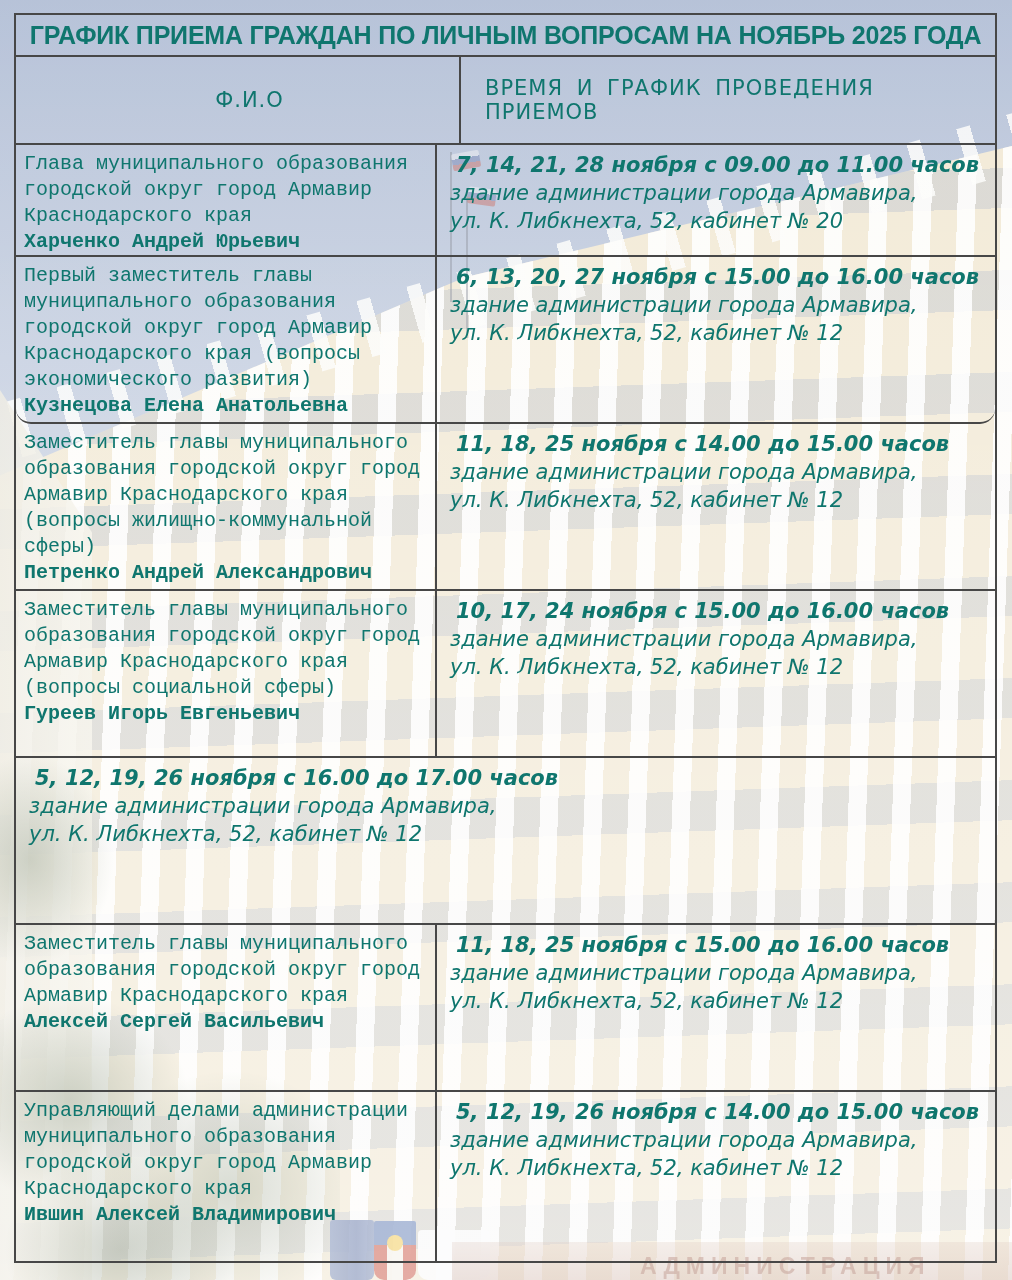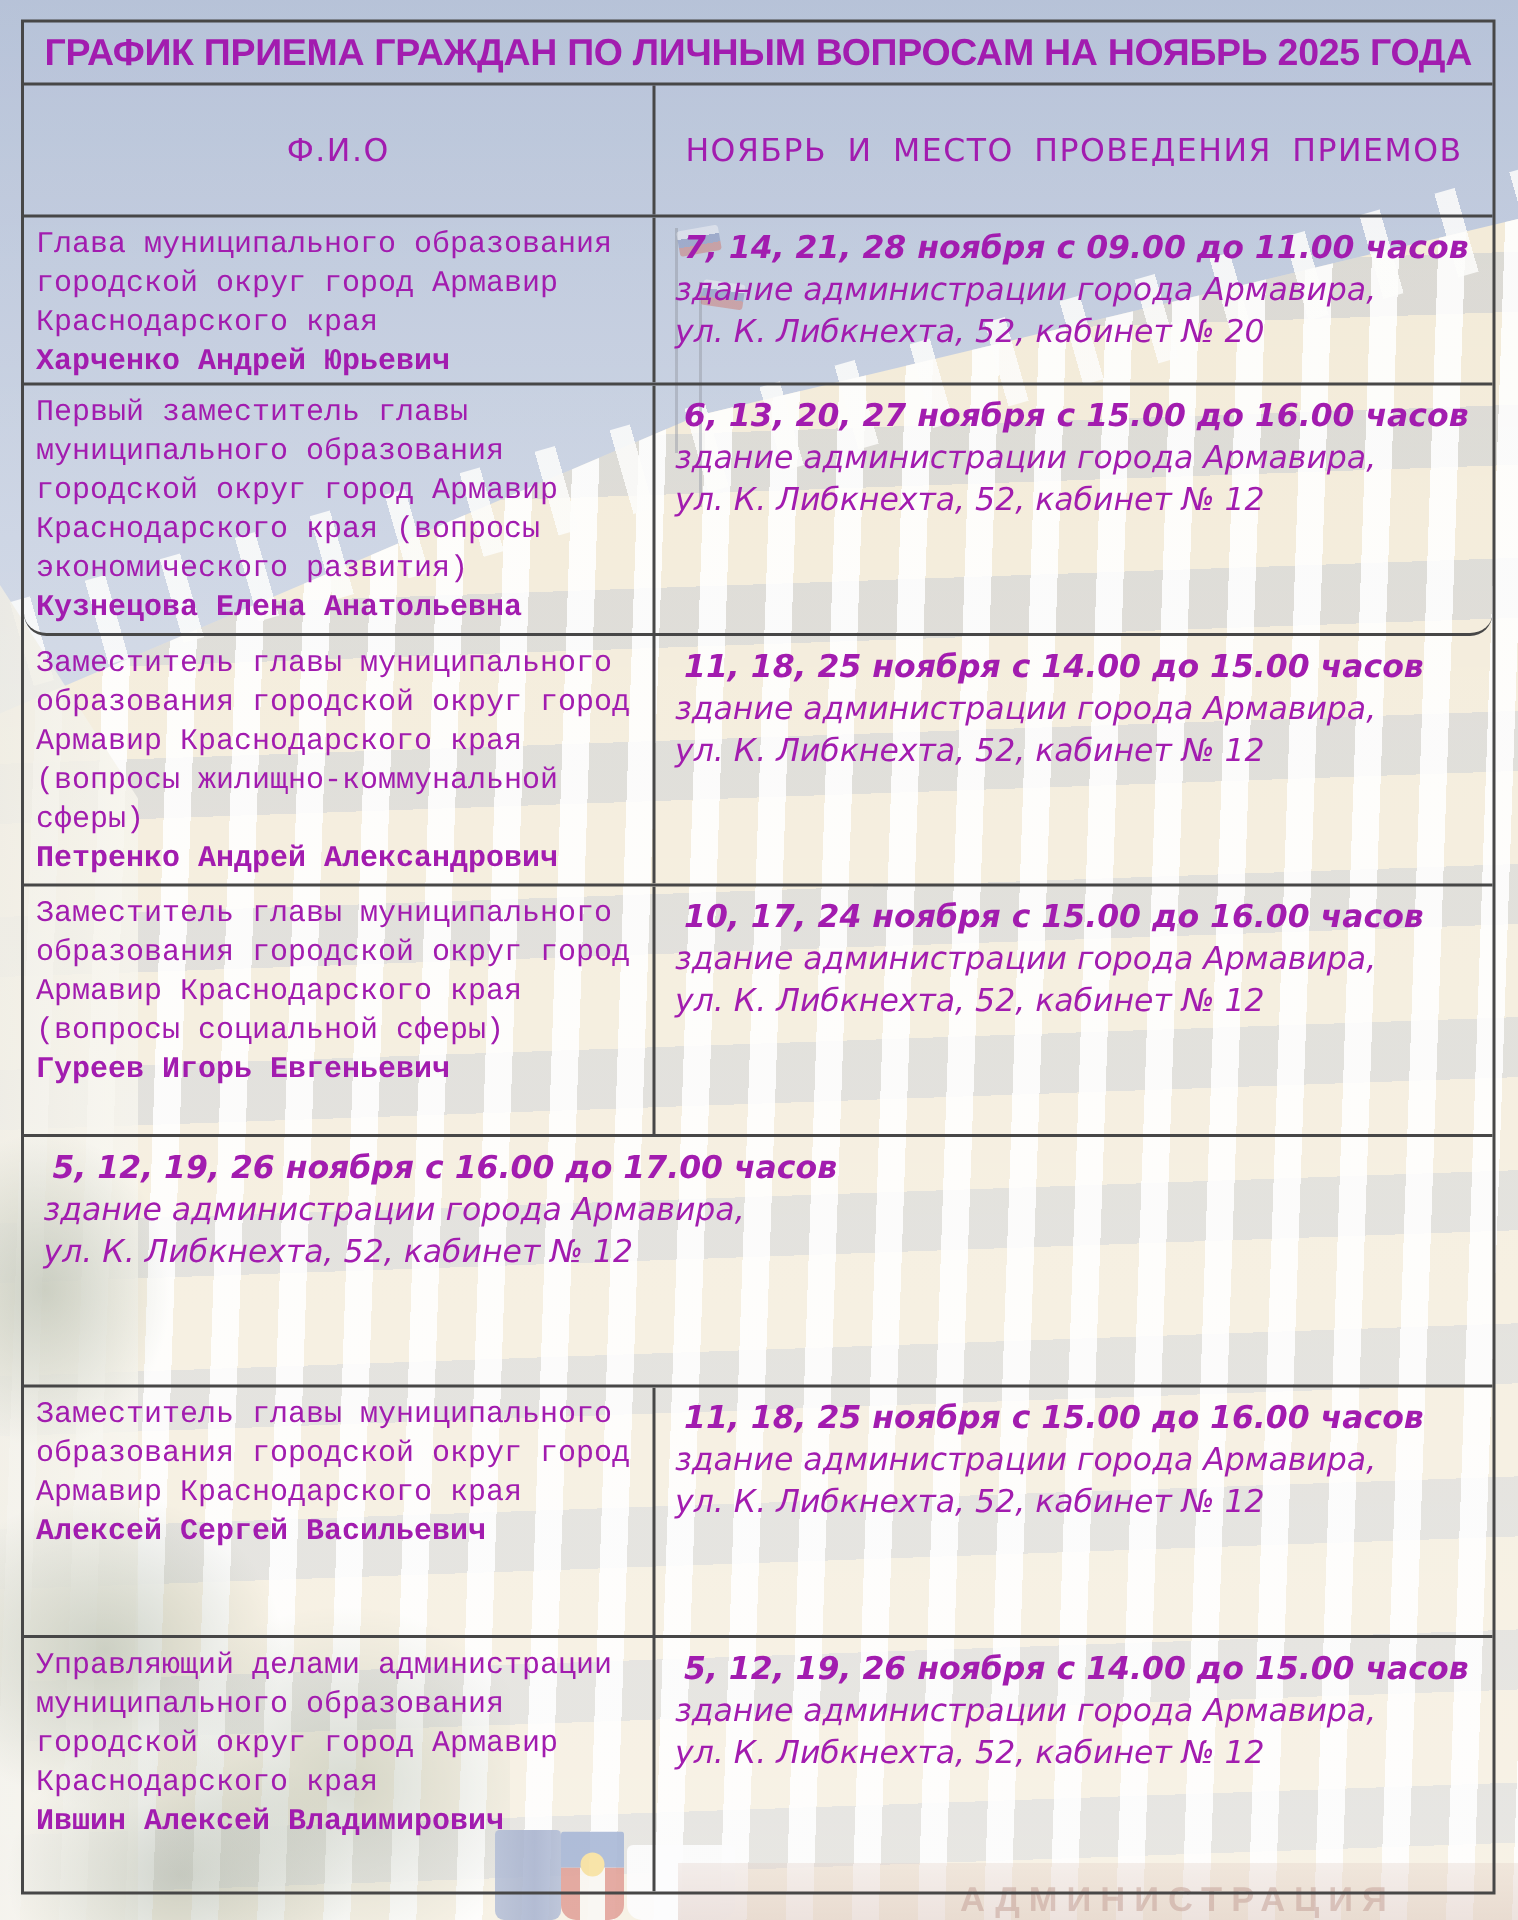--- a/index.html
+++ b/index.html
@@ -50,30 +50,30 @@
     background:linear-gradient(180deg,rgba(196,158,142,0.30),rgba(172,124,106,0.40));}
   .bg-sign-text{position:absolute;left:640px;top:1253px;
     font-family:"Liberation Sans",sans-serif;font-weight:bold;font-size:23px;
     letter-spacing:6px;color:rgba(146,80,62,0.55);}
   .bg-fade{position:absolute;inset:0;
     background:linear-gradient(180deg,rgba(255,255,255,0.16) 0%,rgba(255,255,255,0.34) 45%,rgba(255,255,255,0.48) 100%);}
 
   
   .schedule-table{
     position:absolute;left:14px;top:13px;width:983px;height:1250px;
-    border:2px solid #474747;box-sizing:border-box;color:#a21caf;}
+    border:2px solid #474747;box-sizing:border-box;color:#0f766e;}
   .title-row{height:42px;border-bottom:2px solid #474747;box-sizing:border-box;
     display:flex;align-items:center;justify-content:center;}
   .doc-title{font-family:"Liberation Sans",sans-serif;font-weight:bold;font-size:25px;
     letter-spacing:-0.2px;white-space:nowrap;}
   .header-row{height:88px;border-bottom:2px solid #474747;box-sizing:border-box;display:flex;}
   .cell-left{width:421px;border-right:2px solid #474747;box-sizing:border-box;}
   .cell-right{flex:1;box-sizing:border-box;}
   .header-cell{display:flex;align-items:center;justify-content:center;
-    font-size:21px;letter-spacing:1px;}
+    font-size:21px;letter-spacing:1px;margin-left:24px;}
   .header-cell.time{word-spacing:6px;}
   .t-row{display:flex;border-bottom:2px solid #474747;box-sizing:border-box;overflow:hidden;}
   .t-row:nth-child(1){height:112px;}
   .t-row:nth-child(2){height:167px;border-radius:15px;}
   .t-row:nth-child(3){height:167px;}
   .t-row:nth-child(4){height:167px;}
   .t-row:nth-child(5){height:167px;}
   .t-row:nth-child(6){height:167px;}
   .t-row:nth-child(7){height:169px;border-bottom:none;}
   .official-cell{padding:6px 6px 4px 8px;font-size:20px;line-height:26px;font-family:Liberation Mono, monospace;}
@@ -108,21 +108,21 @@
   <div class="bg-sign"></div>
   <div class="bg-sign-text">АДМИНИСТРАЦИЯ</div>
   <div class="bg-fade"></div>
 
   <div class="schedule-table">
     <div class="title-row">
       <div class="doc-title">ГРАФИК ПРИЕМА ГРАЖДАН ПО ЛИЧНЫМ ВОПРОСАМ НА НОЯБРЬ 2025 ГОДА</div>
     </div>
     <div class="header-row">
       <div class="cell-left header-cell">Ф.И.О</div>
-      <div class="cell-right header-cell time">НОЯБРЬ И МЕСТО ПРОВЕДЕНИЯ ПРИЕМОВ</div>
+      <div class="cell-right header-cell time">ВРЕМЯ И ГРАФИК ПРОВЕДЕНИЯ ПРИЕМОВ</div>
     </div>
     <div id="rows-container">
   <div class="t-row">
     <div class="cell-left official-cell">
       <span class="official-position">Глава муниципального образования городской округ город Армавир Краснодарского края</span>
       <span class="official-name">Харченко Андрей Юрьевич</span>
     </div>
     <div class="cell-right schedule-cell">
       <span class="schedule-dates">7, 14, 21, 28 ноября с 09.00 до 11.00 часов</span>
       <span class="location-line">здание администрации города Армавира,</span>

